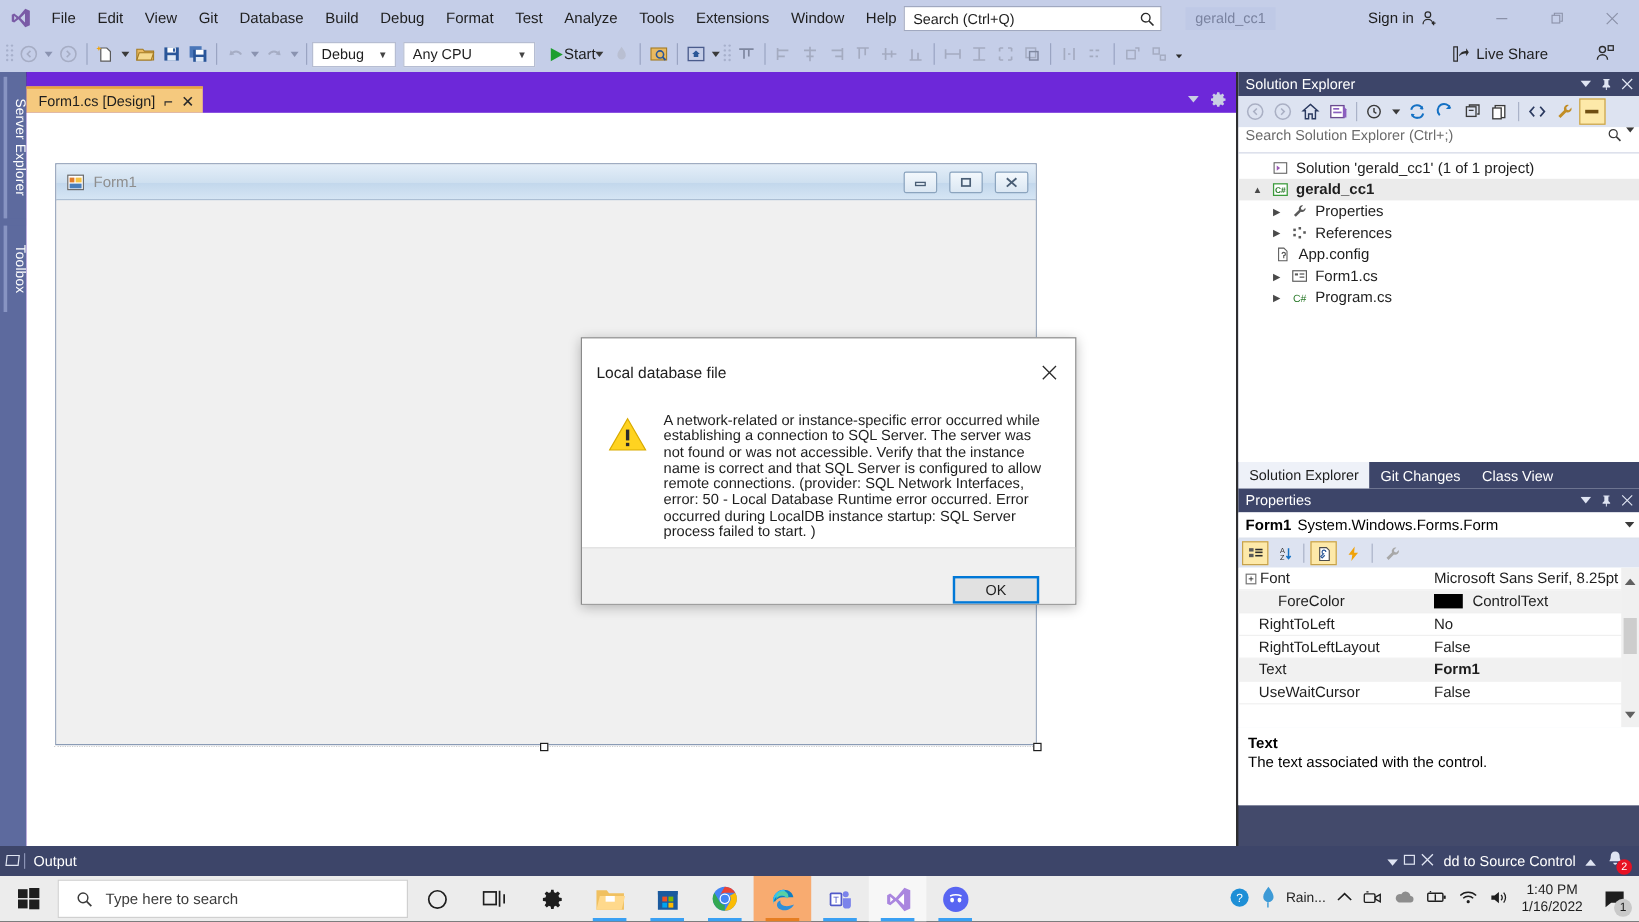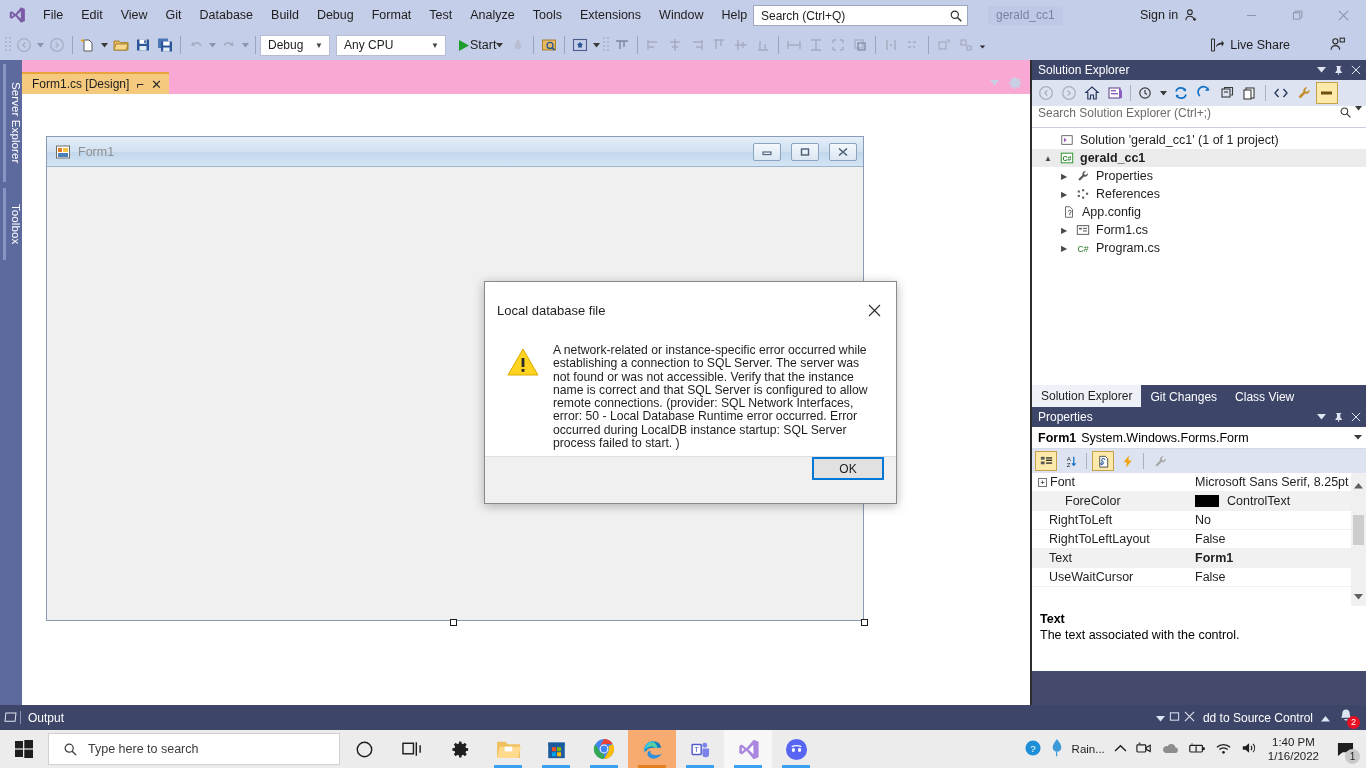--- a/index.html
+++ b/index.html
@@ -71,21 +71,21 @@
   }
   .rail-tab {
     position: absolute; left: 3px; width: 19px; background: #5d6a9e;
     color: #fff; font-size: 11.5px; writing-mode: vertical-rl;
     text-align: center; letter-spacing: .1px; padding: 4px 0;
     border-left: 3px solid #8894c2;
   }
 
   .editorzone {
     position: absolute; left: 22px; top: 60px; width: 1008px; height: 645px;
-    background: #f9a8d4;
+    background: #6d28d9;
   }
   .tabstrip {
     position: absolute; left: 0; top: 12px; width: 1008px; height: 22px;
     display: flex; align-items: flex-end;
   }
   .tab {
     height: 22px; background: #f5c97e; display: flex; align-items: center;
     padding: 0 7px 0 10px; gap: 7px; font-size: 12px; color: #1e1e1e;
     border-top: 2px solid #e8a33d;
   }
@@ -199,21 +199,21 @@
     display: flex; flex-direction: column;
   }
   .dlg-title { height: 32px; display: flex; align-items: center; padding: 0 0 0 12px; margin-top: 13px; }
   .dlg-title .dt { flex: 1; font-size: 13px; color: #1e1e1e; }
   .dlg-x { width: 44px; height: 31px; display: flex; align-items: center; justify-content: center; }
   .dlg-body { flex: 1; display: flex; padding: 18px 14px 6px 22px; gap: 14px; }
   .warn-ico { width: 32px; height: 32px; flex: none; margin-top: 2px; }
   .dlg-msg { font-size: 12.2px; line-height: 13.3px; color: #1e1e1e; max-width: 322px; }
   .dlg-foot {
     height: 50px; background: #f0f0f0; border-top: 1px solid #dfdfdf;
-    display: flex; align-items: flex-start; justify-content: flex-end; padding-right: 12px;
+    display: flex; align-items: flex-end; justify-content: flex-end; padding-right: 30px;
   }
   .okbtn {
     width: 72px; height: 23px; background: #e1e1e1; border: 2px solid #0078d7;
     font-size: 12px; color: #1e1e1e; display: flex; align-items: center; justify-content: center;
   }
 
   
   .taskbar {
     position: absolute; left: 0; top: 730px; width: 1366px; height: 38px; background: #ececec;
     display: flex; align-items: center;

